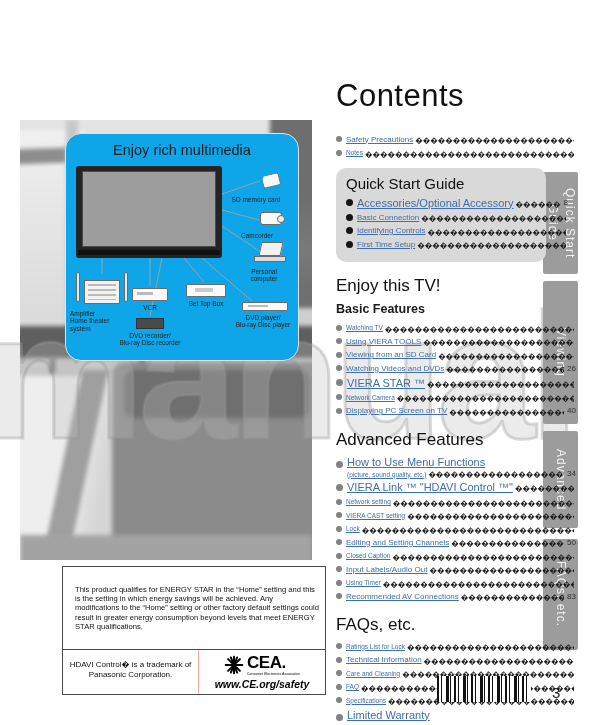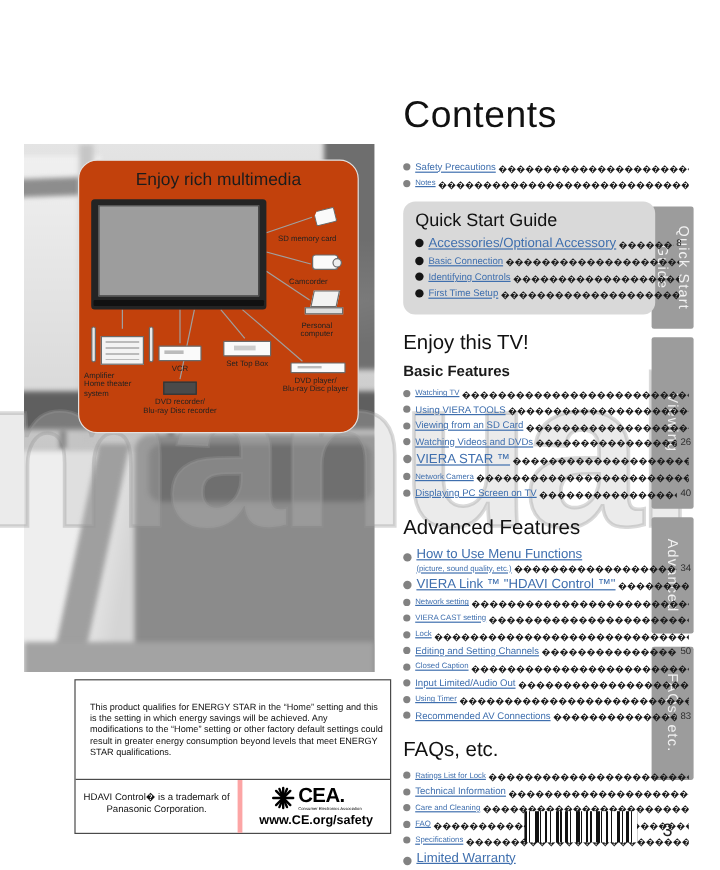--- a/index.html
+++ b/index.html
@@ -26,21 +26,21 @@
   .ph-floor{left:-6px;top:256px;width:120px;height:200px;background:linear-gradient(100deg,#eeeeee 45%,#d5d5d5 70%);}
   .ph-stripe{left:40px;top:250px;width:26px;height:210px;background:#9f9f9f;transform:skewX(-12deg);}
   .ph-shadow{left:0;top:415px;width:292px;height:30px;background:#a3a3a3;}
 
   
   .watermark{left:-14px;top:288px;width:640px;z-index:1;font-size:178px;font-weight:bold;
      letter-spacing:-6px;color:rgba(190,190,190,0.30);-webkit-text-stroke:3px rgba(150,150,150,0.35);
      pointer-events:none;line-height:1;}
 
   
-  .mm-box{left:65px;top:133px;width:232px;height:226px;background:#c2410c;border:1px solid #e2e2e2;
+  .mm-box{left:65px;top:133px;width:232px;height:226px;background:#0ea5e9;border:1px solid #e2e2e2;
           border-radius:16px;z-index:2;}
   .mm-title{position:absolute;left:0;top:8px;width:100%;text-align:center;font-size:14.5px;color:#1c1c1c;}
   .mm-lines{position:absolute;left:0;top:0;width:232px;height:226px;}
   .tv{position:absolute;left:10px;top:32px;width:146px;height:92px;background:#242424;border-radius:3px;}
   .tv-screen{position:absolute;left:6px;top:5px;width:132px;height:74px;background:#9d9d9d;border:1px solid #4a4a4a;}
   .tv-base{position:absolute;left:2px;top:84px;width:142px;height:5px;background:#111;border-radius:1px;}
   .dev{position:absolute;box-sizing:border-box;border:1px solid #6b6b6b;background:#fafafa;}
   .dev-label{position:absolute;font-size:6.5px;line-height:1.15;color:#222;white-space:pre-line;text-align:center;}
   .dev-sd{left:196px;top:40px;width:18px;height:13px;border-radius:2px;transform:rotate(-14deg);
           clip-path:polygon(0 35%,20% 0,100% 0,100% 100%,0 100%);}
@@ -100,26 +100,26 @@
   .es-logo{flex:none;width:54px;height:50px;background:#000;color:#fff;border-radius:4px;
            display:flex;flex-direction:column;align-items:center;justify-content:center;margin-right:10px;}
   .es-script{font-family:"DejaVu Serif",serif;font-style:italic;font-size:11px;line-height:1;}
   .es-star{font-size:9px;line-height:1;margin-top:-8px;margin-left:22px;}
   .es-rule{width:40px;height:1px;background:#fff;margin:2px 0;}
   .es-caption{font-size:6.5px;font-weight:bold;letter-spacing:0.3px;}
   .es-text{font-size:7.6px;line-height:1.22;color:#111;}
   .cert-row2{display:flex;border-top:1px solid #4a4a4a;}
   .hdavi{width:135px;box-sizing:border-box;padding:10px 6px;font-size:8px;line-height:1.25;
          text-align:center;color:#111;}
-  .cea-cell{flex:1;border-left:4px solid #fca5a5;display:flex;flex-direction:column;
+  .cea-cell{flex:1;border-left:1px solid #fca5a5;display:flex;flex-direction:column;
             align-items:center;justify-content:center;padding:4px 2px;}
   .cea-top{display:flex;align-items:center;gap:3px;}
   .cea-name{font-size:17px;font-weight:bold;letter-spacing:-0.5px;color:#000;line-height:1;}
   .cea-sub{font-size:3.5px;color:#000;margin-top:1px;}
-  .cea-url{font-size:10.5px;font-weight:bold;color:#000;margin-top:2px;}
+  .cea-url{font-size:10.5px;font-weight:bold;font-style:italic;color:#000;margin-top:2px;}
 
   
   .barcode{left:437px;top:676px;width:94px;height:26px;z-index:3;
     background:repeating-linear-gradient(90deg,#111 0 2px,#fff 2px 4px,#111 4px 5px,#fff 5px 9px,
                #111 9px 12px,#fff 12px 13px,#111 13px 14px,#fff 14px 17px);}
   .pageno{left:552px;top:684px;font-size:15px;color:#222;z-index:3;}
 </style>
 </head>
 <body>
 
@@ -309,21 +309,21 @@
         <span class="leader">������������������������������������������������������������������������������������������</span>
         <span class="pagenum">50</span>
       </div>
       <div class="toc-row">
         <span class="bullet"></span>
         <a class="toc-link sz-s">Closed Caption</a>
         <span class="leader">������������������������������������������������������������������������������������������</span>
       </div>
       <div class="toc-row">
         <span class="bullet"></span>
-        <a class="toc-link sz-m">Input Limited/Audio Out</a>
+        <a class="toc-link sz-m">Input Labels/Audio Out</a>
         <span class="leader">������������������������������������������������������������������������������������������</span>
       </div>
       <div class="toc-row">
         <span class="bullet"></span>
         <a class="toc-link sz-s">Using Timer</a>
         <span class="leader">������������������������������������������������������������������������������������������</span>
       </div>
       <div class="toc-row">
         <span class="bullet"></span>
         <a class="toc-link sz-m">Recommended AV Connections</a>

